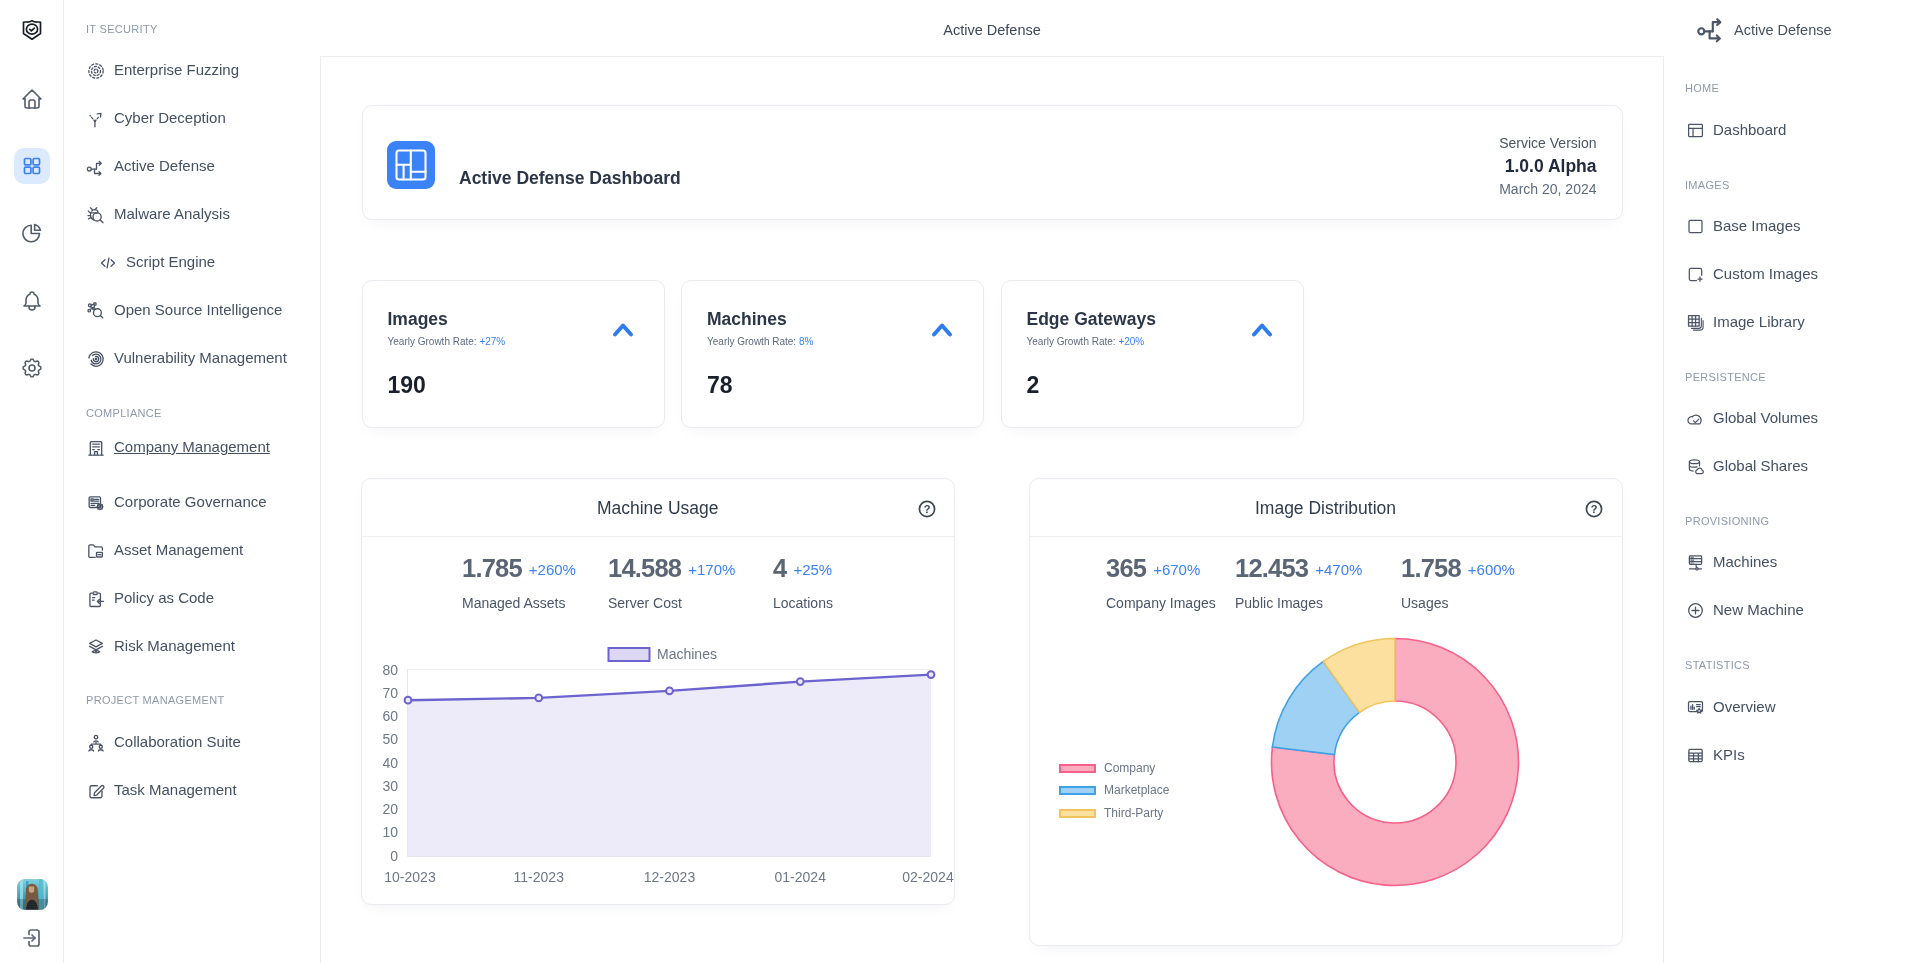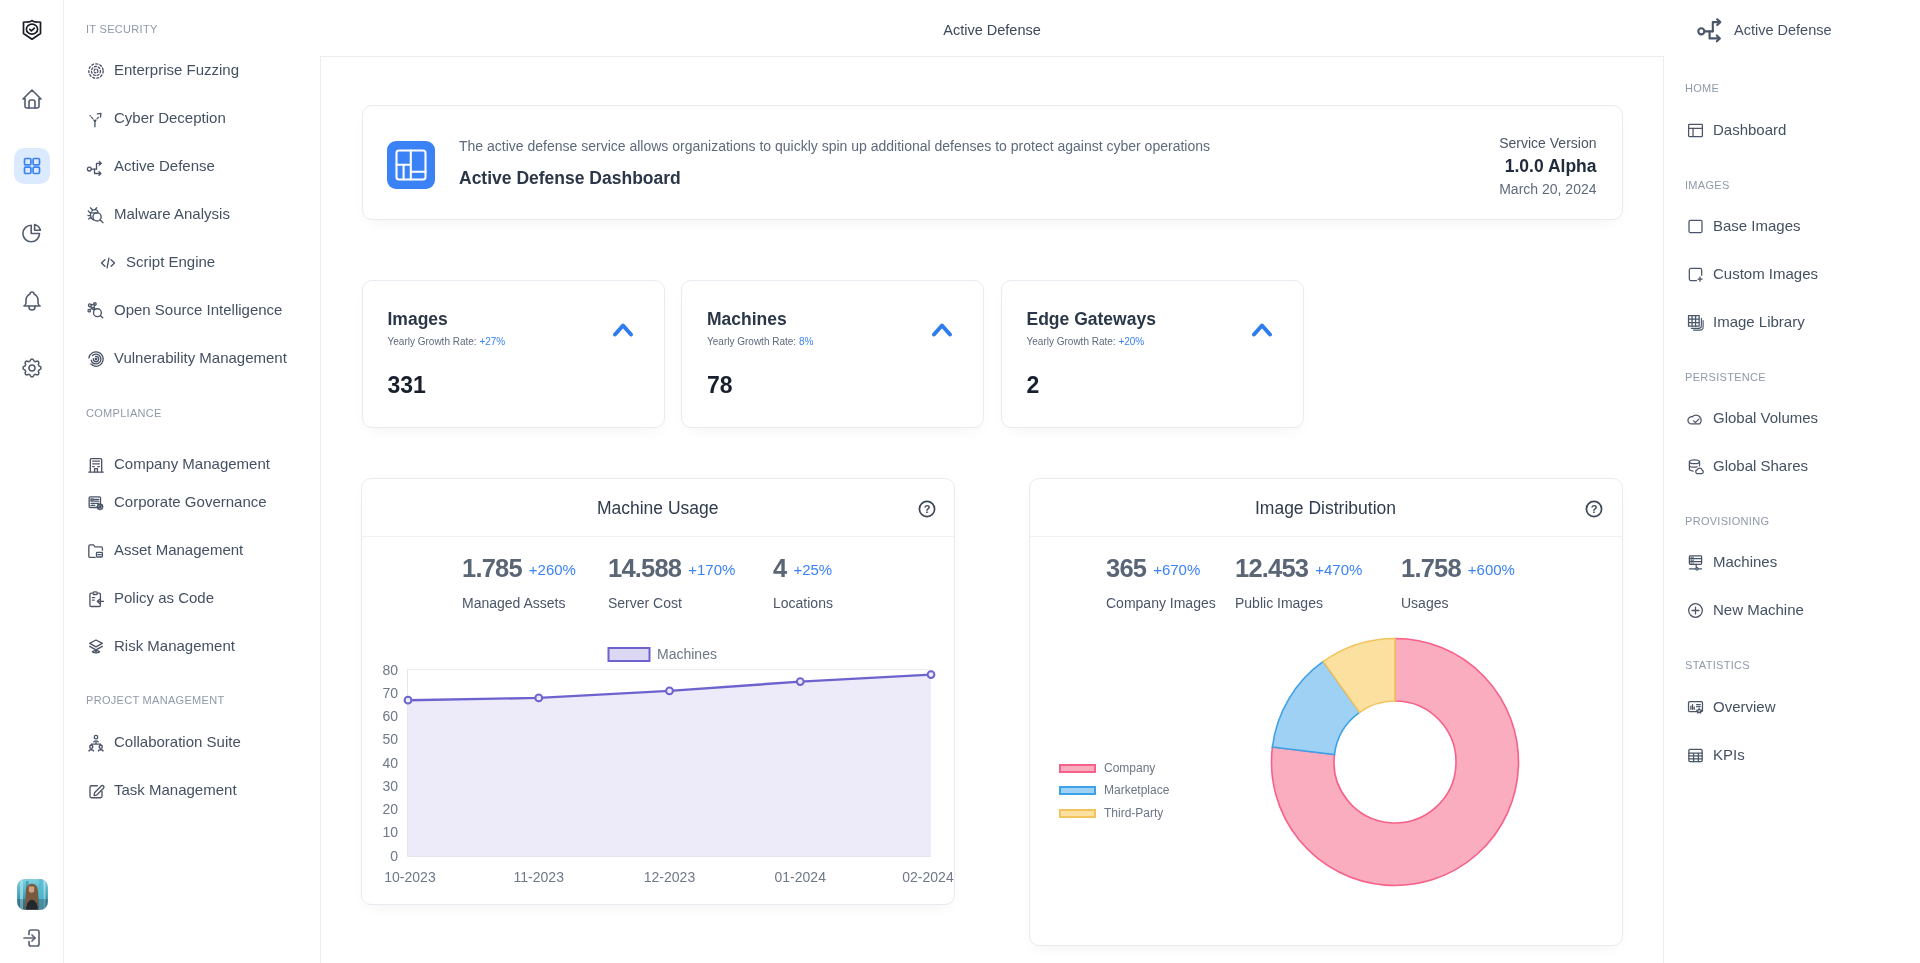--- a/index.html
+++ b/index.html
@@ -138,21 +138,21 @@
         <path d="M17.2 17.4l2.9 2.8"></path>
   </svg>Open Source Intelligence</div>
   <div class="mitem" style="left:22px;top:346px;padding-left:28px;"><svg class="icn" width="20" height="20" viewBox="0 0 24 24">
     <circle cx="12" cy="12" r="8.6" stroke-dasharray="38 8" transform="rotate(-120 12 12)"></circle>
     <circle cx="12" cy="12" r="5.9" stroke-dasharray="26 6" transform="rotate(-95 12 12)"></circle>
     <circle cx="12" cy="12" r="3.2" stroke-dasharray="14 4" transform="rotate(-70 12 12)"></circle>
     <circle cx="12" cy="12" r="0.9"></circle>
   </svg>Vulnerability Management</div>
 
   <div class="sechead" style="left:22px;top:407px;">COMPLIANCE</div>
-  <div class="mitem" style="left:22px;top:452px;padding-left:28px;"><svg class="icn" width="20" height="20" viewBox="0 0 24 24">
+  <div class="mitem" style="left:22px;top:435px;padding-left:28px;text-decoration:underline;"><svg class="icn" width="20" height="20" viewBox="0 0 24 24">
     <path d="M5.2 20.5V5.6a1.2 1.2 0 0 1 1.2-1.2h11.2a1.2 1.2 0 0 1 1.2 1.2v14.9"></path>
     <path d="M3.4 20.5h17.2"></path>
         <path d="M10.3 20.5v-4.2h3.4v4.2"></path>
     <path d="M8 7.3h1.9M11.1 7.3H13M14.2 7.3h1.9M8 10.6h1.9M11.1 10.6H13M14.2 10.6h1.9M8 13.9h1.9M14.2 13.9h1.9"></path>
   </svg>Company Management</div>
   <div class="mitem" style="left:22px;top:490px;padding-left:28px;"><svg class="icn" width="20" height="20" viewBox="0 0 24 24">
     <rect x="3.8" y="4.6" width="13.6" height="12.8" rx="1.2"></rect>
     <rect x="6" y="7" width="2.6" height="2.6"></rect>
         <path d="M10 7.6h5.2M10 9.8h5.2M6 12.4h9.2M6 14.8h4.5"></path>
     <circle cx="16.8" cy="16.6" r="3.1"></circle>
@@ -196,31 +196,30 @@
 <div class="hdrtitle" style="position:absolute; left:320px; top:22px; width:1344px; text-align:center;">Active Defense</div>
 <div id="mainp">
 
   <div class="card" style="left:40.5px;top:48px;width:1261px;height:114.5px;">
     <div class="abs" style="left:24.5px;top:35px;width:48px;height:48px;background:#3b82f6;border-radius:9px;">
       <svg class="abs icn" style="left:0;top:0;stroke:#fff;stroke-width:2.1" width="48" height="48" viewBox="0 0 48 48">
         <rect x="9.5" y="9.5" width="29" height="29" rx="2.5"></rect>
         <path d="M23.8 9.5v29M9.5 23.8h14.3M23.8 30.8h14.7M16.6 23.8v14.7"></path>
       </svg>
     </div>
-    <div class="abs" style="left:96.5px;top:31.5px;font-size:14px;color:#5d6a7c;">The active defense service allows organizations to quickly spin up additional defenses to protect against cyber operations</div>
     <div class="abs" style="left:96.5px;top:61.5px;font-size:17.5px;font-weight:bold;color:#2b3748;">Active Defense Dashboard</div>
     <div class="abs" style="right:25px;top:29px;width:300px;text-align:right;font-size:14px;color:#4a5666;">Service Version</div>
     <div class="abs" style="right:25px;top:50px;width:300px;text-align:right;font-size:17.5px;font-weight:bold;color:#202c3d;">1.0.0 Alpha</div>
     <div class="abs" style="right:25px;top:74.5px;width:300px;text-align:right;font-size:14px;color:#5d6a7c;">March 20, 2024</div>
   </div>
 
   <div class="card statc" style="left:40.5px;top:223px;">
     <h3>Images</h3>
       <div class="sub">Yearly Growth Rate: <span class="blue">+27%</span></div>
-      <div class="val">331</div>
+      <div class="val">190</div>
     <svg class="chev" width="22" height="18" viewBox="0 0 22 18">
         <path d="M3 13.5L11 4.5L19 13.5" fill="none" stroke="#2f7bf0" stroke-width="4" stroke-linecap="round" stroke-linejoin="round"></path>
       </svg>
   </div>
   <div class="card statc" style="left:360px;top:223px;">
     <h3>Machines</h3>
       <div class="sub">Yearly Growth Rate: <span class="blue">8%</span></div>
       <div class="val">78</div>
     <svg class="chev" width="22" height="18" viewBox="0 0 22 18">
         <path d="M3 13.5L11 4.5L19 13.5" fill="none" stroke="#2f7bf0" stroke-width="4" stroke-linecap="round" stroke-linejoin="round"></path>

